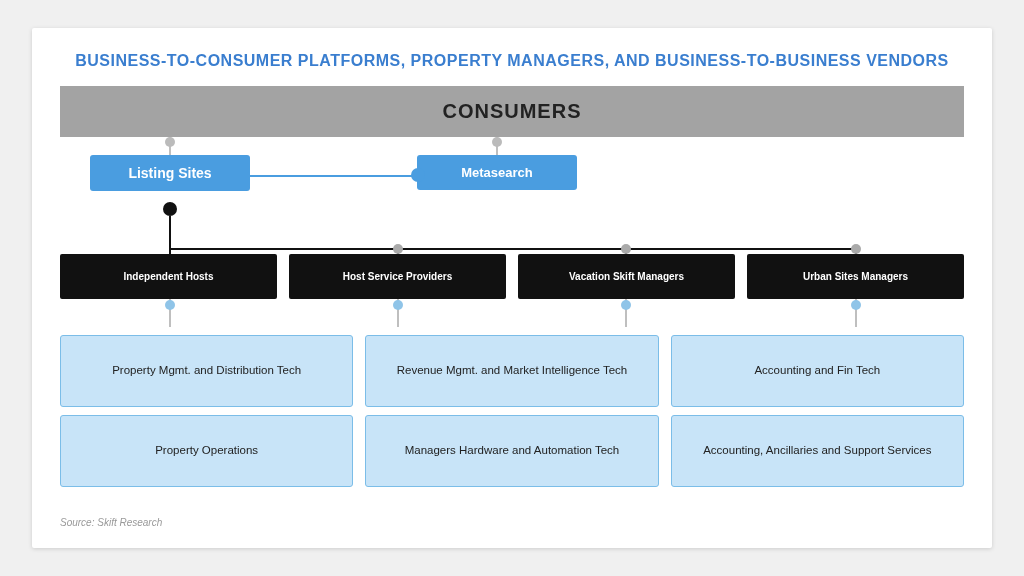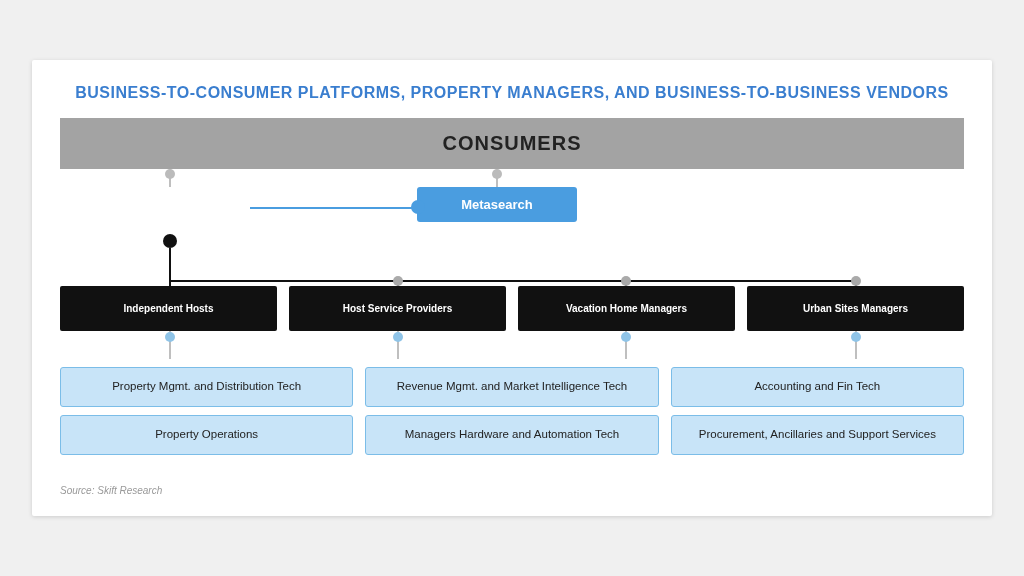--- a/index.html
+++ b/index.html
@@ -58,21 +58,21 @@
       flex-direction: column;
       gap: 8px;
     }
     .blue-card {
       background: #c8e4f8;
       border: 1.5px solid #7bbde8;
       color: #222;
       font-size: 11.5px;
       font-weight: 500;
       text-align: center;
-      padding: 11px 8px;
+      padding: 27px 8px;
       border-radius: 3px;
       line-height: 1.35;
     }
     .source-text {
       font-size: 10px;
       color: #999;
       margin-top: 30px;
       font-style: italic;
     }
   </style>
@@ -87,20 +87,21 @@
   <div style="position:relative; height: 62px;">
     <svg style="position:absolute;top:0;left:0;width:100%;height:100%;">
 
       <line x1="110" y1="0" x2="110" y2="18" stroke="#aaa" stroke-width="1.5"></line>
       <circle cx="110" cy="5" r="5" fill="#bbb"></circle>
 
       <line x1="437" y1="0" x2="437" y2="18" stroke="#aaa" stroke-width="1.5"></line>
       <circle cx="437" cy="5" r="5" fill="#bbb"></circle>
     </svg>
 
+    <div style="position:absolute; left:30px; top:18px; width:160px; background:#4a9de0; color:#fff; font-size:14px; font-weight:700; padding:10px 16px; border-radius:3px; text-align:center;">Listing Sites</div>
 
     <div style="position:absolute; left:357px; top:18px; width:160px; background:#4a9de0; color:#fff; font-size:13px; font-weight:700; padding:10px 16px; border-radius:3px; text-align:center;">Metasearch</div>
 
     <div style="position:absolute; left:190px; top:38px; width:167px; height:2px; background:#4a9de0;"></div>
 
     <div style="position:absolute; left:351px; top:31px; width:14px; height:14px; border-radius:50%; background:#4a9de0;"></div>
   </div>
 
   <div style="position:relative; height:100px;">
     <svg style="position:absolute;top:0;left:0;width:100%;height:100%;overflow:visible;">
@@ -117,21 +118,21 @@
       <line x1="796" y1="50" x2="796" y2="80" stroke="#111" stroke-width="2"></line>
 
       <circle cx="338" cy="50" r="5" fill="#aaa"></circle>
       <circle cx="566" cy="50" r="5" fill="#aaa"></circle>
       <circle cx="796" cy="50" r="5" fill="#aaa"></circle>
     </svg>
 
     <div style="position:absolute;bottom:0;left:0;right:0;display:flex;gap:12px;">
       <div class="black-box">Independent Hosts</div>
       <div class="black-box">Host Service Providers</div>
-      <div class="black-box">Vacation Home Managers</div>
+      <div class="black-box">Vacation Skift Managers</div>
       <div class="black-box">Urban Sites Managers</div>
     </div>
   </div>
 
   <div style="position:relative; height:36px;">
     <svg style="position:absolute;top:0;left:0;width:100%;height:100%;">
 
       <line x1="110" y1="0" x2="110" y2="28" stroke="#aaa" stroke-width="1.5"></line>
       <circle cx="110" cy="6" r="5" fill="#8fc4e8"></circle>
       <line x1="338" y1="0" x2="338" y2="28" stroke="#aaa" stroke-width="1.5"></line>
@@ -147,18 +148,18 @@
     <div class="blue-col">
       <div class="blue-card">Property Mgmt. and Distribution Tech</div>
       <div class="blue-card">Property Operations</div>
     </div>
     <div class="blue-col">
       <div class="blue-card">Revenue Mgmt. and Market Intelligence Tech</div>
       <div class="blue-card">Managers Hardware and Automation Tech</div>
     </div>
     <div class="blue-col">
       <div class="blue-card">Accounting and Fin Tech</div>
-      <div class="blue-card">Procurement, Ancillaries and Support Services</div>
+      <div class="blue-card">Accounting, Ancillaries and Support Services</div>
     </div>
   </div>
 
   <div class="source-text">Source: Skift Research</div>
 </div>
 
 </body></html>

